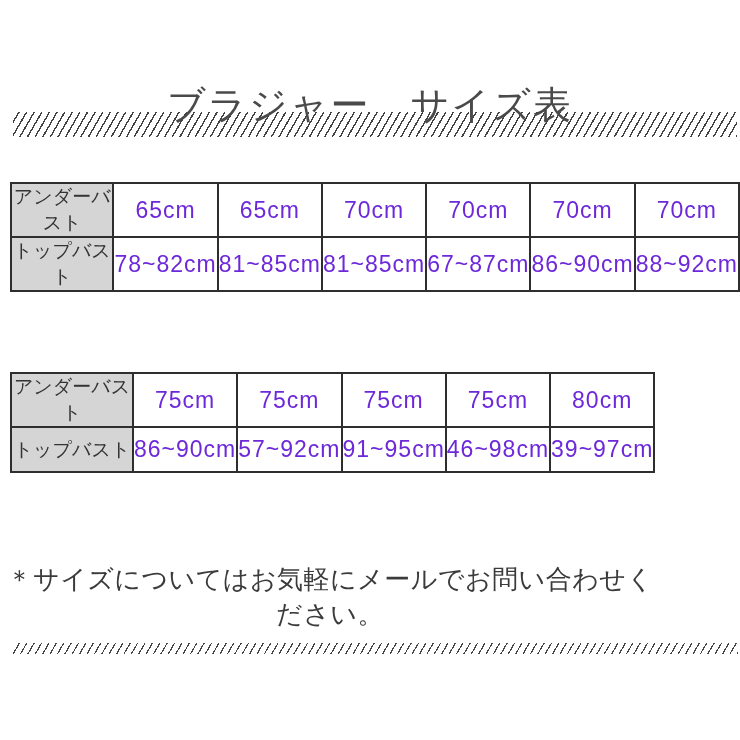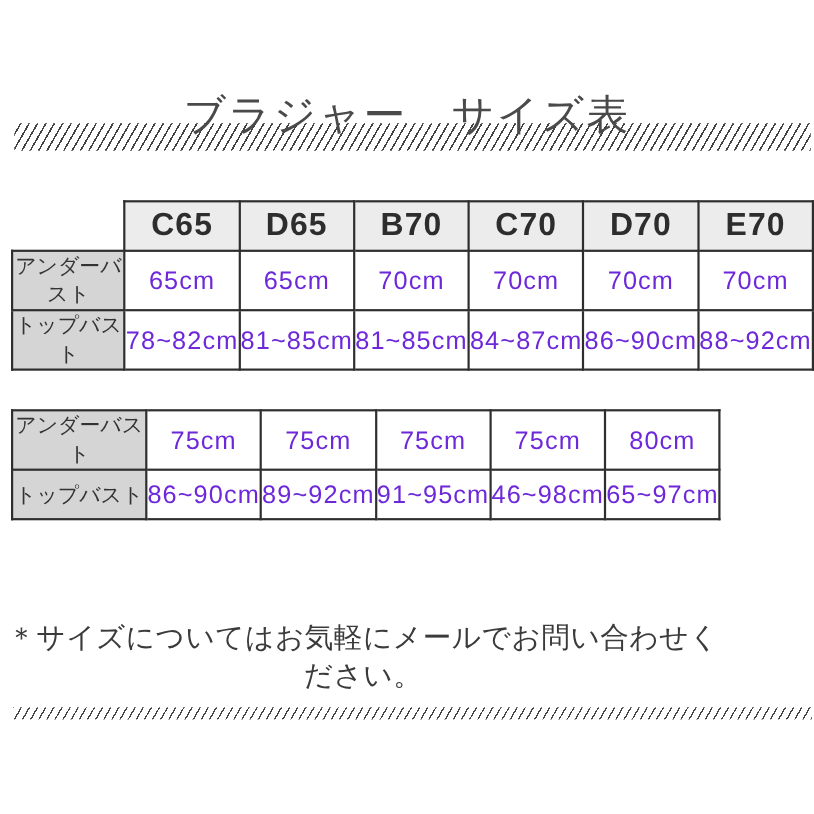--- a/index.html
+++ b/index.html
@@ -110,43 +110,34 @@
       <col class="label-col">
       <col class="data-col">
         <col class="data-col">
         <col class="data-col">
       <col class="data-col">
         <col class="data-col">
         <col class="data-col">
     </colgroup>
     <tbody>
       <tr>
-        <td class="corner"></td>
-        <th class="size-col">C65</th>
-        <th class="size-col">D65</th>
-        <th class="size-col">B70</th>
-        <th class="size-col">C70</th>
-        <th class="size-col">D70</th>
-        <th class="size-col">E70</th>
-      </tr>
-      <tr>
         <th class="row-label">アンダーバスト</th>
         <td class="val">65cm</td>
         <td class="val">65cm</td>
         <td class="val">70cm</td>
         <td class="val">70cm</td>
         <td class="val">70cm</td>
         <td class="val">70cm</td>
       </tr>
       <tr>
         <th class="row-label">トップバスト</th>
         <td class="val">78~82cm</td>
         <td class="val">81~85cm</td>
         <td class="val">81~85cm</td>
-        <td class="val">84~87cm</td>
+        <td class="val">67~87cm</td>
         <td class="val">86~90cm</td>
         <td class="val">88~92cm</td>
       </tr>
     </tbody>
   </table>
 
   <table class="size-table" id="table2">
     <colgroup>
       <col class="label-col">
       <col class="data-col">
@@ -160,24 +151,24 @@
         <th class="row-label">アンダーバスト</th>
         <td class="val">75cm</td>
         <td class="val">75cm</td>
         <td class="val">75cm</td>
         <td class="val">75cm</td>
         <td class="val">80cm</td>
       </tr>
       <tr>
         <th class="row-label">トップバスト</th>
         <td class="val">86~90cm</td>
-        <td class="val">89~92cm</td>
+        <td class="val">57~92cm</td>
         <td class="val">91~95cm</td>
         <td class="val">46~98cm</td>
-        <td class="val">65~97cm</td>
+        <td class="val">39~97cm</td>
       </tr>
     </tbody>
   </table>
 
   <p class="note">＊サイズについてはお気軽にメールでお問い合わせください。</p>
 
   <div class="bottom-hatch"></div>
 
 </div>
 

